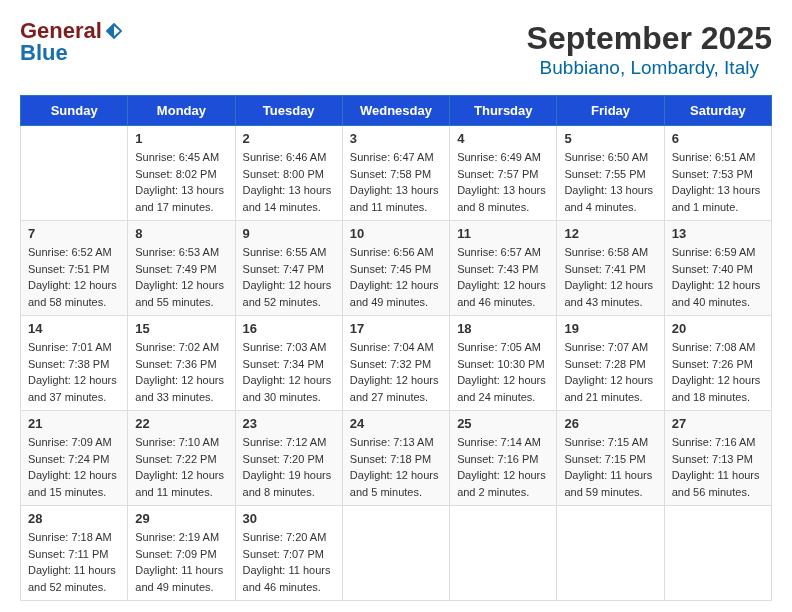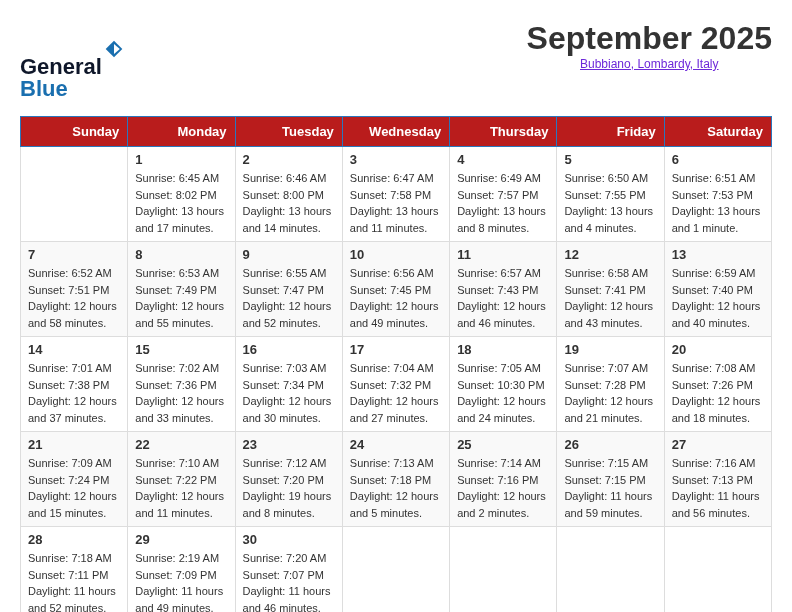--- a/index.html
+++ b/index.html
@@ -22,52 +22,51 @@
       align-items: flex-start;
     }
     .logo-text {
       display: flex;
       align-items: center;
       font-size: 22px;
       font-weight: bold;
       color: #333;
       line-height: 1;
     }
-    .logo-general { color: #0f172a; margin-top: 36px; }
+    .logo-general { color: #7f1d1d; }
     .logo-blue { color: #1a6faf; }
     .logo-icon {
       width: 20px;
       height: 20px;
       margin-left: 2px;
     }
     .title-block {
       text-align: center;
     }
     .month-title {
       font-size: 32px;
       font-weight: bold;
       color: #333;
     }
     .location {
-      font-size: 12px;
-      color: #6d28d9;
-      text-decoration: underline;
+      font-size: 19px;
+      color: #0369a1;
     }
     .calendar {
       width: 100%;
       border-collapse: collapse;
       border: 1px solid #ccc;
     }
     .calendar th {
-      background: #b91c1c;
+      background: #1d4ed8;
       color: #fff;
       font-size: 13px;
       font-weight: bold;
       padding: 7px 8px;
-      text-align: right;
+      text-align: center;
       border: 1px solid #2a76bc;
     }
     .calendar td {
       vertical-align: top;
       padding: 5px 7px;
       border: 1px solid #ddd;
       width: calc(100% / 7);
       min-height: 80px;
       background: #fff;
       font-size: 11px;

